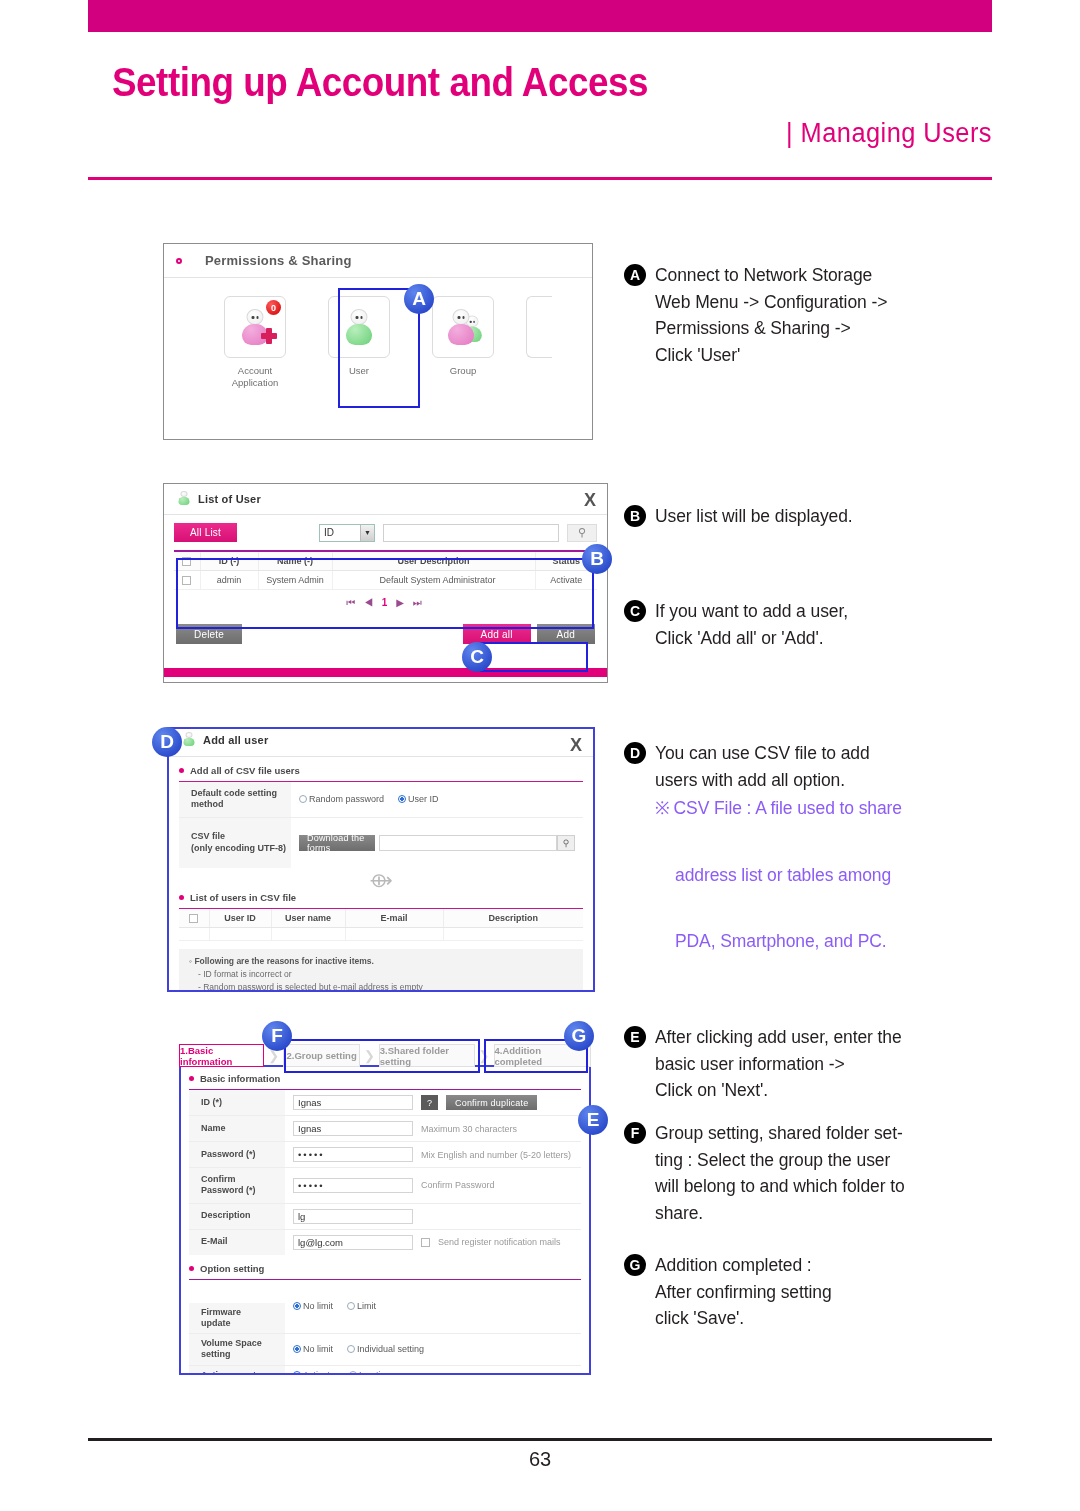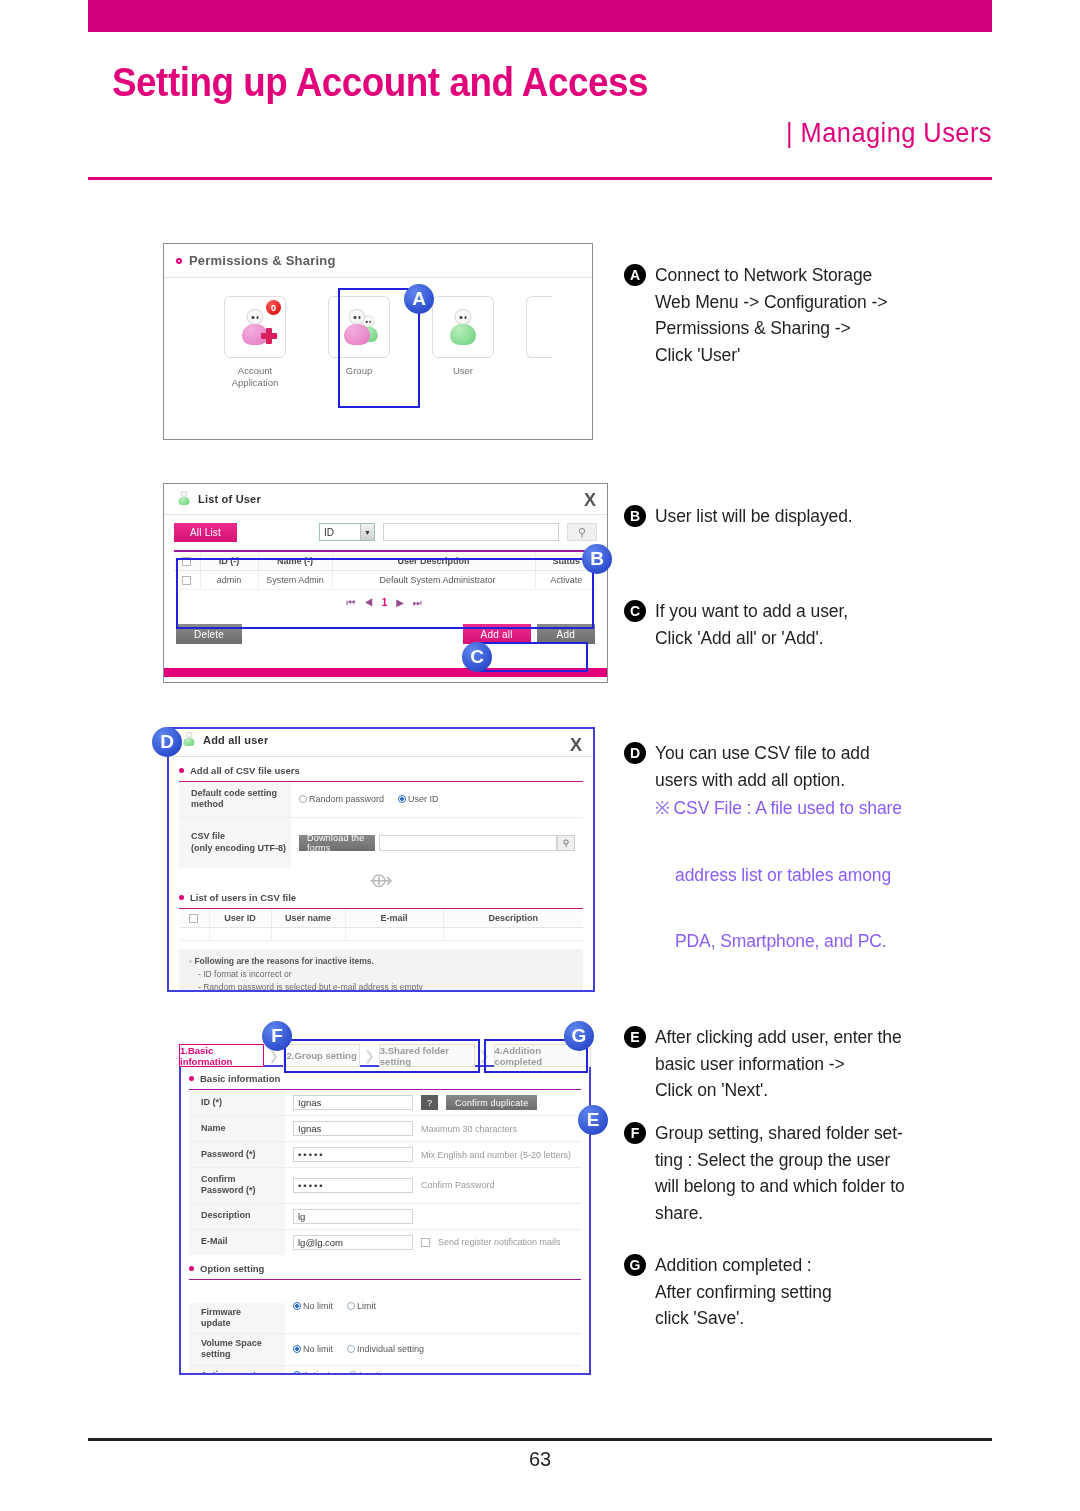--- a/index.html
+++ b/index.html
@@ -223,67 +223,67 @@
   <div class="title-block">
     <div class="doc-title">Setting up Account and Access</div>
     <div class="doc-subtitle">| Managing Users</div>
   </div>
   <div class="rule-pink"></div>
 
   <div class="shot" style="left:163px; top:243px; width:430px; height:197px;">
     <div class="shot-inner">
       <div class="panel-head">
         <span class="dot-pink"></span>
-        <span class="head-label" style="font-size:13px;">Permissions &amp; Sharing</span>
+        <span class="head-label" style="font-size:13px;margin-left:16px;">Permissions &amp; Sharing</span>
       </div>
       <div class="head-sep"></div>
 
       <div style="display:flex; gap:18px; padding:18px 0 0 48px;">
 
         <div class="tile-wrap">
           <div class="tile" style="position:relative;">
             <div class="avatar av-pink">
               <div class="av-head"></div>
                 <div class="av-body"></div>
               <div style="position:absolute;right:-2px;bottom:3px;width:16px;height:16px;">
                 <div style="position:absolute;left:5px;top:0;width:6px;height:16px;background:#d81f5b;border-radius:1px;"></div>
                 <div style="position:absolute;left:0;top:5px;width:16px;height:6px;background:#d81f5b;border-radius:1px;"></div>
               </div>
             </div>
             <div class="badge-red">0</div>
           </div>
           <div class="tile-label">Account<br>Application</div>
+        </div>
+
+        <div class="tile-wrap" style="position:relative;">
+          <div class="tile">
+            <div class="avatar av-green">
+              <div class="av-head"></div>
+                <div class="av-body"></div>
+            </div>
+          </div>
+          <div class="tile-label">User</div>
         </div>
 
         <div class="tile-wrap">
           <div class="tile">
             <div style="position:relative;width:48px;height:40px;">
               <div class="avatar av-green" style="position:absolute;right:0;top:7px;transform:scale(.74);transform-origin:top right;">
                 <div class="av-head"></div>
                   <div class="av-body"></div>
               </div>
               <div class="avatar av-pink" style="position:absolute;left:2px;top:0;">
                 <div class="av-head"></div>
                   <div class="av-body"></div>
               </div>
             </div>
           </div>
           <div class="tile-label">Group</div>
         </div>
 
-        <div class="tile-wrap" style="position:relative;">
-          <div class="tile">
-            <div class="avatar av-green">
-              <div class="av-head"></div>
-                <div class="av-body"></div>
-            </div>
-          </div>
-          <div class="tile-label">User</div>
-        </div>
-
         <div class="tile-wrap" style="width:30px;">
           <div class="tile" style="width:26px;border-right:none;border-radius:6px 0 0 6px;"></div>
         </div>
       </div>
     </div>
   </div>
 
   <div class="hl-blue" style="left:338px; top:288px; width:82px; height:120px;"></div>
   <div class="callout" style="left:404px; top:284px;">A</div>
 
@@ -292,21 +292,21 @@
       <div class="panel-head" style="padding-top:7px;">
         <span class="avatar av-green" style="width:15px;height:15px;display:inline-block;position:relative;">
           <span class="av-head" style="width:7px;height:6px;top:0;border-width:.5px;"></span>
           <span class="av-body" style="width:11px;height:8px;bottom:1px;"></span>
         </span>
         <span class="head-label" style="font-size:11px;color:#333;">List of User</span>
         <span class="close-x">X</span>
       </div>
       <div class="head-sep" style="margin-top:8px;"></div>
 
-      <div style="display:flex;padding:8px 10px 0 10px;gap:8px;">
+      <div style="display:flex;align-items:center;padding:8px 10px 0 10px;gap:8px;">
         <div class="btn btn-pink" style="height:19px;padding:0 16px;font-size:10px;">All List</div>
         <div style="flex:1;"></div>
         <div style="display:flex;align-items:center;border:1px solid #9ec2b8;height:18px;width:56px;background:#fff;">
           <span style="font-size:10px;color:#333;padding-left:4px;flex:1;">ID</span>
           <span style="width:14px;height:16px;background:linear-gradient(#f2f2f2,#cfcfcf);border-left:1px solid #bbb;display:flex;align-items:center;justify-content:center;font-size:7px;color:#333;">▼</span>
         </div>
         <div style="border:1px solid #d0d0d0;height:18px;width:176px;background:#fff;" title=""></div>
         <div style="width:30px;height:18px;background:#f0f0f0;border:1px solid #ddd;display:flex;align-items:center;justify-content:center;color:#8a8a8a;font-size:11px;">⚲</div>
       </div>
 

